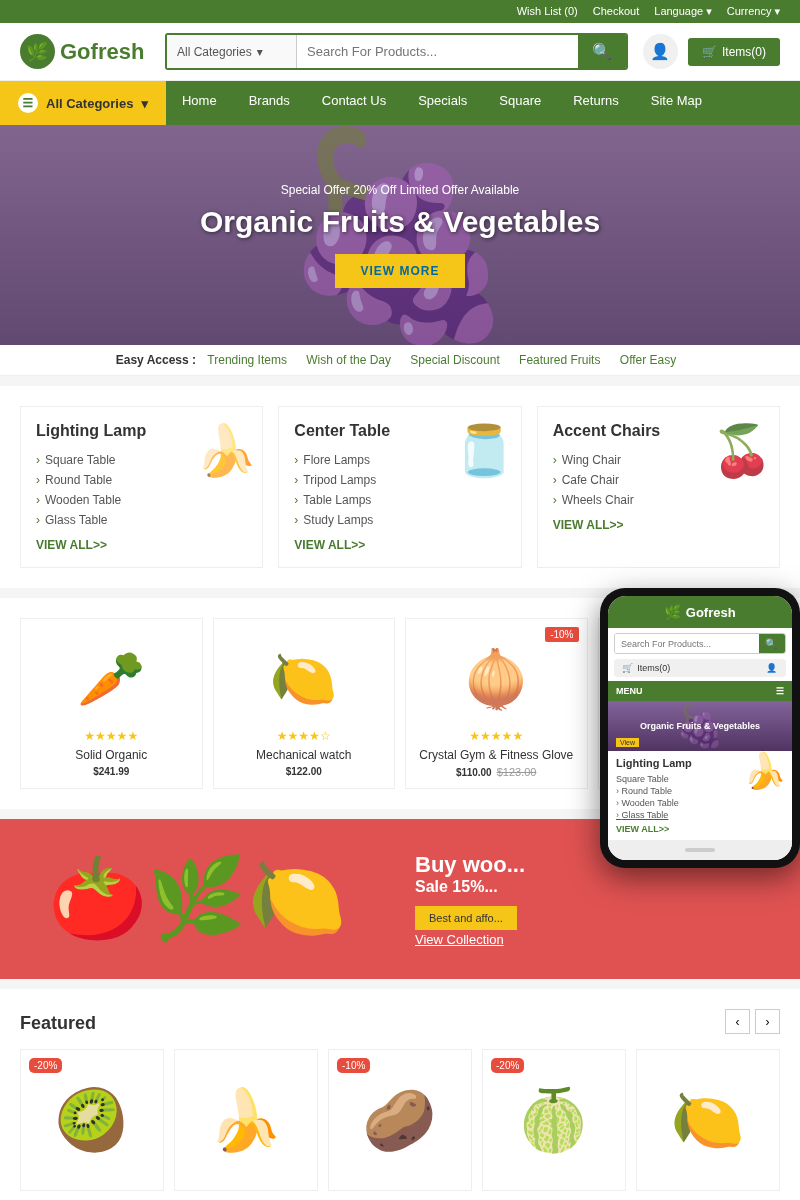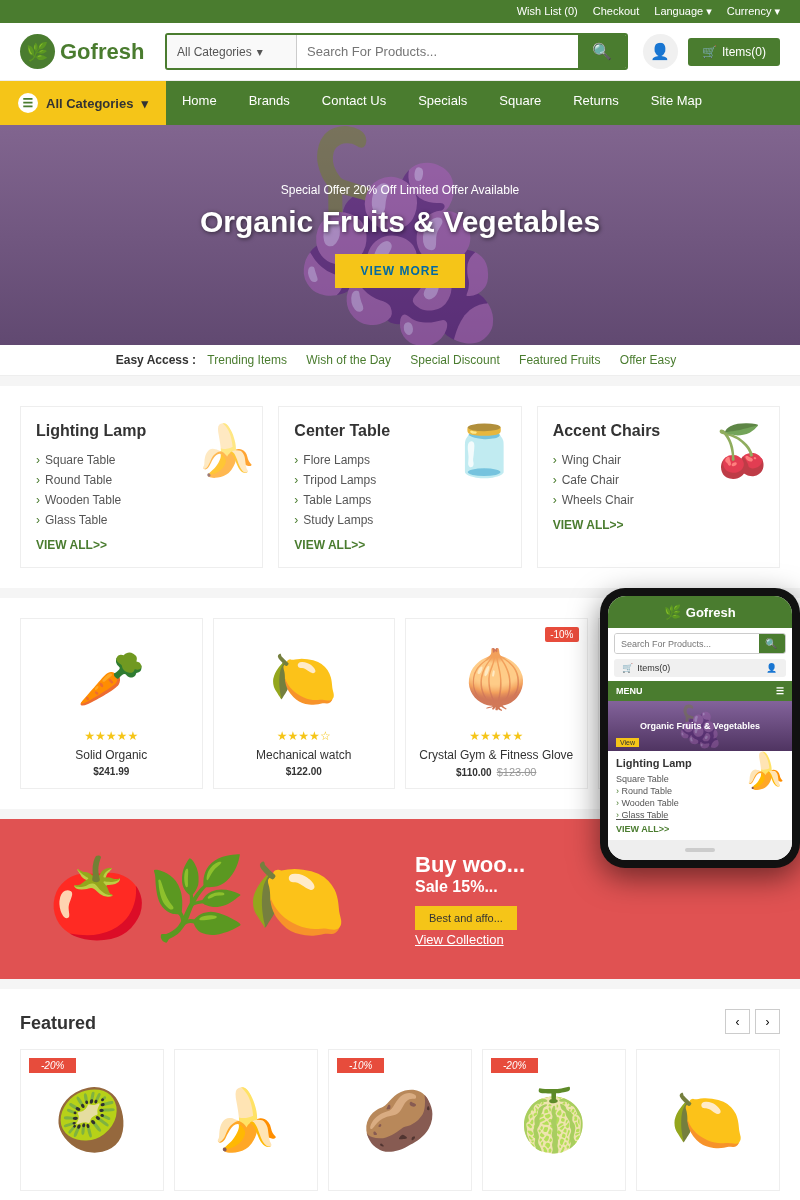--- a/index.html
+++ b/index.html
@@ -66,21 +66,21 @@
     
     .promo-banner { background: #e05252; padding: 0; margin-top: 10px; min-height: 160px; display: flex; align-items: center; position: relative; overflow: hidden; }
 
     
     .featured-section { background: #fff; margin-top: 10px; padding: 20px; }
     .featured-header { display: flex; justify-content: space-between; align-items: flex-end; margin-bottom: 15px; }
     .featured-nav { display: flex; gap: 5px; }
     .featured-nav-btn { width: 25px; height: 25px; border: 1px solid #ccc; background: #fff; display: flex; align-items: center; justify-content: center; cursor: pointer; font-size: 12px; }
     .featured-grid { display: flex; gap: 10px; }
     .featured-card { flex: 1; border: 1px solid #eee; padding: 10px; text-align: center; position: relative; }
-    .featured-badge { position: absolute; top: 8px; left: 8px; background: #e74c3c; color: #fff; font-size: 10px; padding: 2px 12px; border-radius: 0; font-style: italic; }
+    .featured-badge { position: absolute; top: 8px; left: 8px; background: #e74c3c; color: #fff; font-size: 10px; padding: 2px 5px; border-radius: 5px; }
     .featured-img { font-size: 60px; margin: 15px 0; height: 90px; display: flex; align-items: center; justify-content: center; }
   </style>
 </head>
 <body>
 
 <div class="top-bar">
   <a>Wish List (0)</a>
   <a>Checkout</a>
   <a>Language ▾</a>
   <a>Currency ▾</a>

